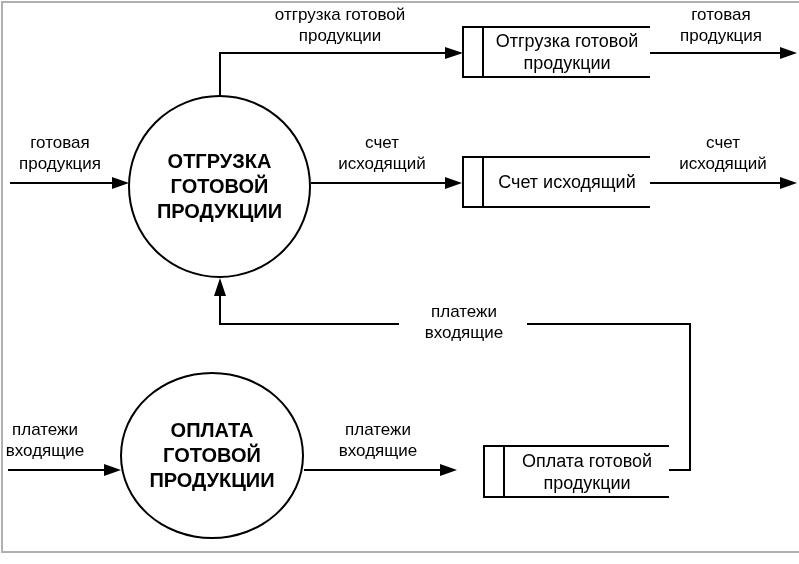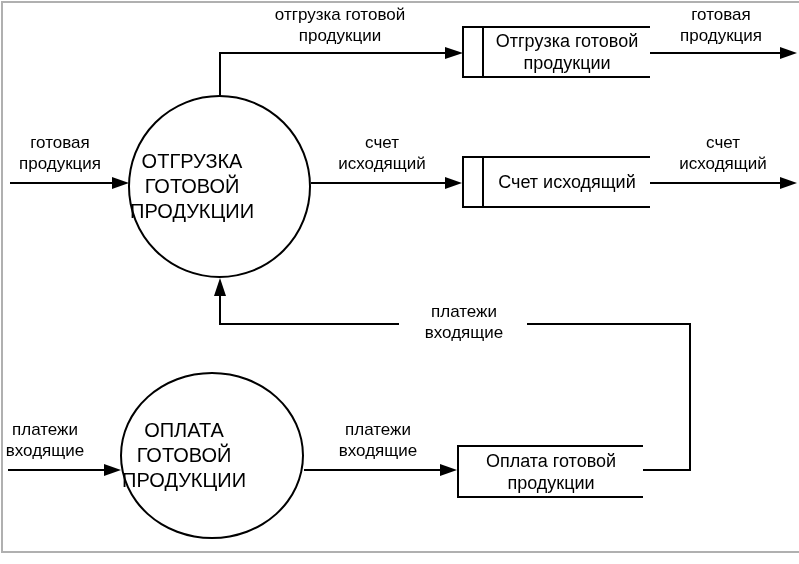--- a/index.html
+++ b/index.html
@@ -24,41 +24,41 @@
   }
   #connector-layer {
     position: absolute; left: 0; top: 0;
     width: 799px; height: 564px;
   }
   .process {
     position: absolute;
     border: 2px solid #000;
     border-radius: 50%;
     background: #fff;
-    display: flex; align-items: center; justify-content: flex-start;
+    display: flex; align-items: center; justify-content: center;
     text-align: center;
-    font-weight: normal;
+    font-weight: bold;
     font-size: 20px; line-height: 25px;
     white-space: pre-line;
     box-sizing: border-box;
   }
   #process-1 { left: 128px; top: 95px;  width: 183px; height: 183px; }
   #process-2 { left: 120px; top: 372px; width: 184px; height: 167px; }
   .store {
     position: absolute;
     border-top: 2px solid #000;
     border-bottom: 2px solid #000;
     border-left: 2px solid #000;
     background: #fff;
     box-sizing: border-box;
     display: flex;
   }
   #store-1 { left: 462px; top: 26px;  width: 188px; height: 52px; }
   #store-2 { left: 462px; top: 156px; width: 188px; height: 52px; }
-  #store-3 { left: 457px; top: 445px; width: 186px; height: 53px; flex-direction: column; }
+  #store-3 { left: 483px; top: 445px; width: 186px; height: 53px; }
   .store-id-cell {
     width: 20px;
     border-right: 2px solid #000;
     box-sizing: border-box;
     flex: 0 0 auto;
   }
   .store-label {
     flex: 1 1 auto;
     display: flex; align-items: center; justify-content: center;
     text-align: center;

